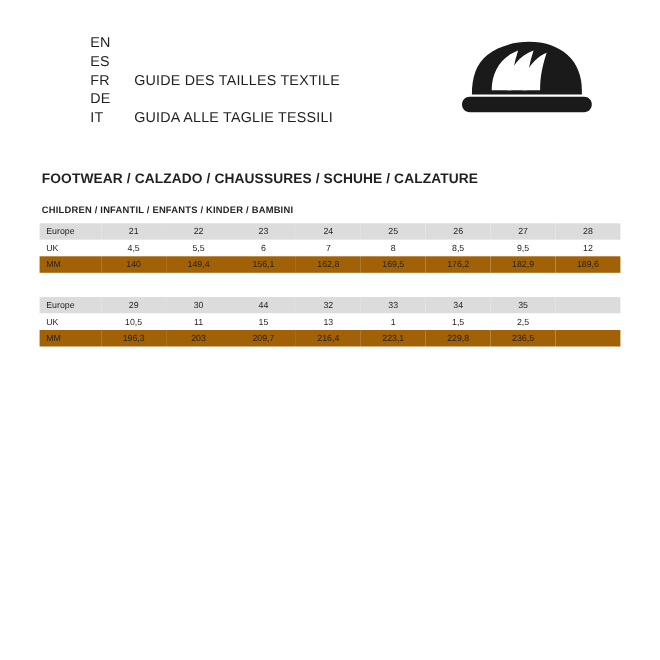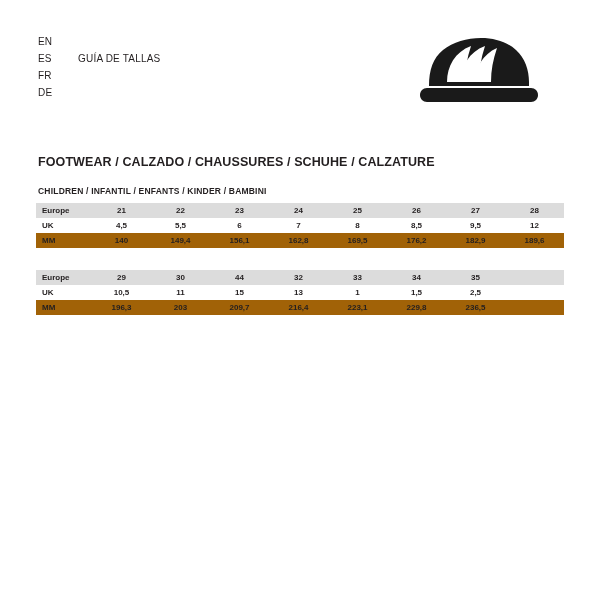--- a/index.html
+++ b/index.html
@@ -23,24 +23,25 @@
 
   
   .lang-block {
     position: absolute;
     left: 38px;
     top: 30px;
     width: 320px;
   }
   .lang-row {
     display: flex;
-    align-items: flex-end;
+    align-items: center;
     height: 17px;
-    font-size: 10px;
+    font-size: 13px;
     letter-spacing: 0.2px;
+    margin-left: 44px;
   }
   .lang-code {
     width: 40px;
     flex: 0 0 40px;
     font-weight: 400;
   }
   .lang-name {
     flex: 1;
   }
 
@@ -85,21 +86,20 @@
   #table-1 { top: 203px; }
   #table-2 { top: 270px; }
 
   .size-table td {
     height: 15px;
     padding: 0;
     text-align: center;
     vertical-align: middle;
     font-size: 8px;
     color: #231f20;
-    font-weight: bold;
   }
   .size-table td.label {
     text-align: left;
     padding-left: 6px;
     width: 50px;
   }
   .size-table tr.head td {
     background: #dcdcdc;
   }
   .size-table tr.alt td {
@@ -113,27 +113,31 @@
 <body>
 
 <div class="page">
 
   <div class="lang-block">
     <div class="lang-row">
       <span class="lang-code">EN</span>
     </div>
     <div class="lang-row">
       <span class="lang-code">ES</span>
-      <span class="lang-name">GUÍA DE TALLAS</span>
     </div>
     <div class="lang-row">
       <span class="lang-code">FR</span>
+      <span class="lang-name">GUIDE DES TAILLES TEXTILE</span>
     </div>
     <div class="lang-row">
       <span class="lang-code">DE</span>
+    </div>
+    <div class="lang-row">
+      <span class="lang-code">IT</span>
+      <span class="lang-name">GUIDA ALLE TAGLIE TESSILI</span>
     </div>
   </div>
 
   <div class="shoe-icon">
     <svg viewBox="0 0 125 80" width="125" height="80" xmlns="http://www.w3.org/2000/svg">
       <path d="M12 56 C12 40 16 28 26 20 C36 12 50 8 64 8 C78 8 90 12 99 20 C108 28 112 40 112 52 L112 56 Z
                M12 56 L112 56 L112 56 Z" fill="#1a1a1a"></path>
       <path d="M10 58 L114 58 C118 58 121 61 121 65 C121 69 118 72 114 72 L10 72 C6 72 3 69 3 65 C3 61 6 58 10 58 Z" fill="#1a1a1a"></path>
       <path d="M30 52 C30 36 38 22 54 16 C50 28 48 40 48 52 Z" fill="#ffffff"></path>
       <path d="M44 52 C44 36 52 22 68 16 C64 28 62 40 62 52 Z" fill="#ffffff"></path>

